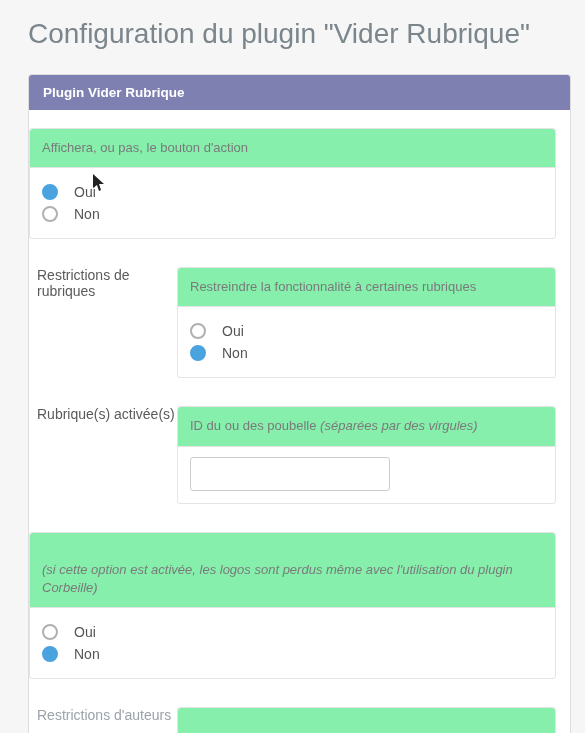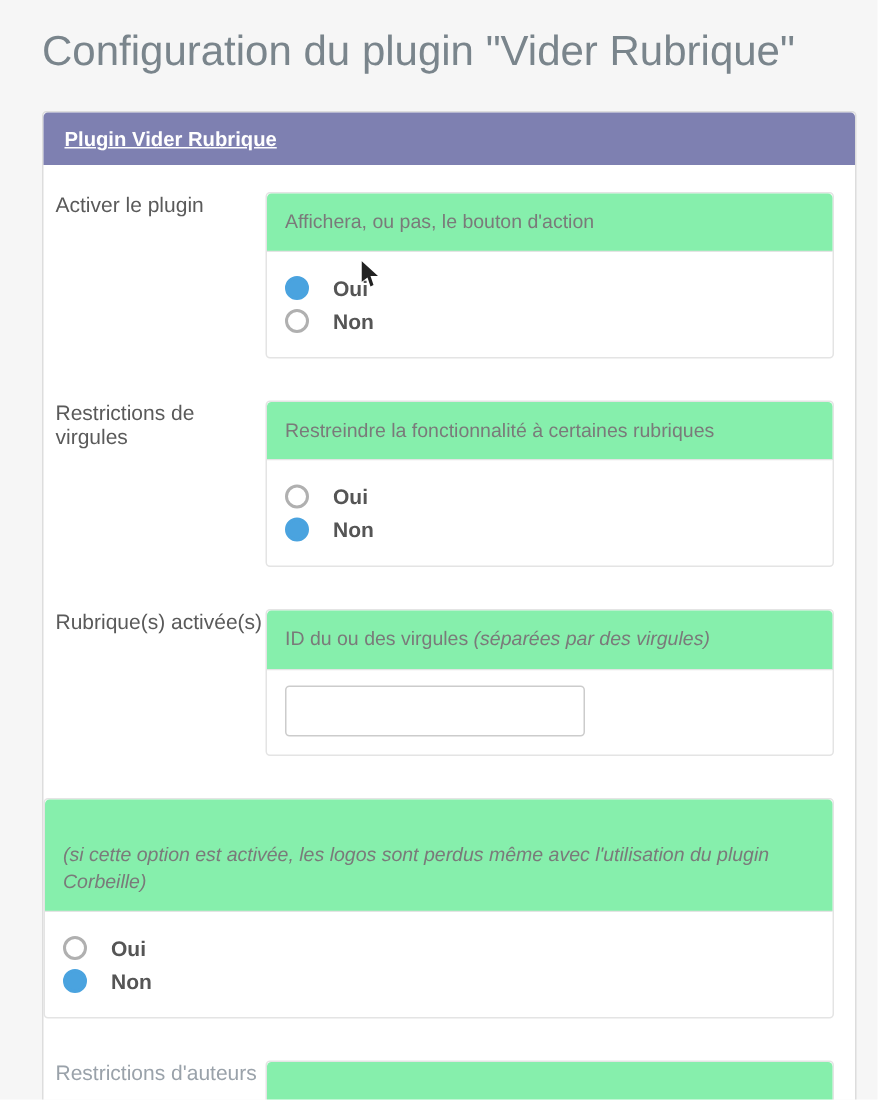--- a/index.html
+++ b/index.html
@@ -26,21 +26,20 @@
     border: 1px solid #ddd;
     border-radius: 3px;
   }
   .panel-header {
     background: #7e80b1;
     color: #fff;
     font-weight: 600;
     font-size: 13.5px;
     padding: 10px 14px;
     border-radius: 3px 3px 0 0;
-    text-decoration: underline;
   }
   .form-body { padding: 18px 0 18px 0; }
   .row {
     display: flex;
     align-items: flex-start;
     margin-bottom: 28px;
     padding-right: 14px;
   }
   .row.disabled .label,
   .row.disabled .desc,
@@ -68,21 +67,20 @@
     border-bottom: 1px solid #e4e4e4;
     border-radius: 3px 3px 0 0;
     line-height: 1.4;
   }
   .desc em { font-style: italic; }
   .options { padding: 10px 12px; }
   .option {
     display: flex;
     align-items: center;
     margin: 6px 0;
-    font-weight: bold;
   }
   .radio {
     width: 16px; height: 16px;
     border-radius: 50%;
     border: 2px solid #b0b0b0;
     background: #fff;
     margin-right: 16px;
     position: relative;
     flex: 0 0 auto;
   }
@@ -120,21 +118,20 @@
 </head>
 <body>
 
 <h1 class="page-title">Configuration du plugin "Vider Rubrique"</h1>
 
 <div class="panel">
   <div class="panel-header">Plugin Vider Rubrique</div>
   <div class="form-body">
 
     <div class="row">
-      <div class="label">Activer le plugin</div>
       <div class="field field-wrap">
         <div class="field-box">
           <div class="desc">Affichera, ou pas, le bouton d'action</div>
           <div class="options">
             <div class="option">
               <span class="radio checked"></span>
               <span class="option-lbl">Oui</span>
             </div>
             <div class="option">
               <span class="radio"></span>
@@ -144,21 +141,21 @@
         </div>
         <div class="cursor" style="left:64px; top:46px;">
           <svg viewBox="0 0 12 18">
               <path d="M0 0 L0 14 L4 11 L6 17 L8 16 L6 10 L11 10 Z" fill="#222"></path>
             </svg>
         </div>
       </div>
     </div>
 
     <div class="row">
-      <div class="label">Restrictions de virgules</div>
+      <div class="label">Restrictions de rubriques</div>
       <div class="field">
         <div class="field-box">
           <div class="desc">Restreindre la fonctionnalité à certaines rubriques</div>
           <div class="options">
             <div class="option">
               <span class="radio"></span>
               <span class="option-lbl">Oui</span>
             </div>
             <div class="option">
               <span class="radio checked"></span>
@@ -167,21 +164,21 @@
           </div>
         </div>
       </div>
     </div>
 
     <div class="row">
       <div class="label">Rubrique(s) activée(s)</div>
       <div class="field">
         <div class="field-box">
           <div class="desc">
-            <span>ID du ou des virgules </span><em>(séparées par des virgules)</em>
+            <span>ID du ou des poubelle </span><em>(séparées par des virgules)</em>
           </div>
           <input class="text-input" type="text" value="" style="">
         </div>
       </div>
     </div>
 
     <div class="row">
       <div class="field">
         <div class="field-box">
           <div class="desc">

